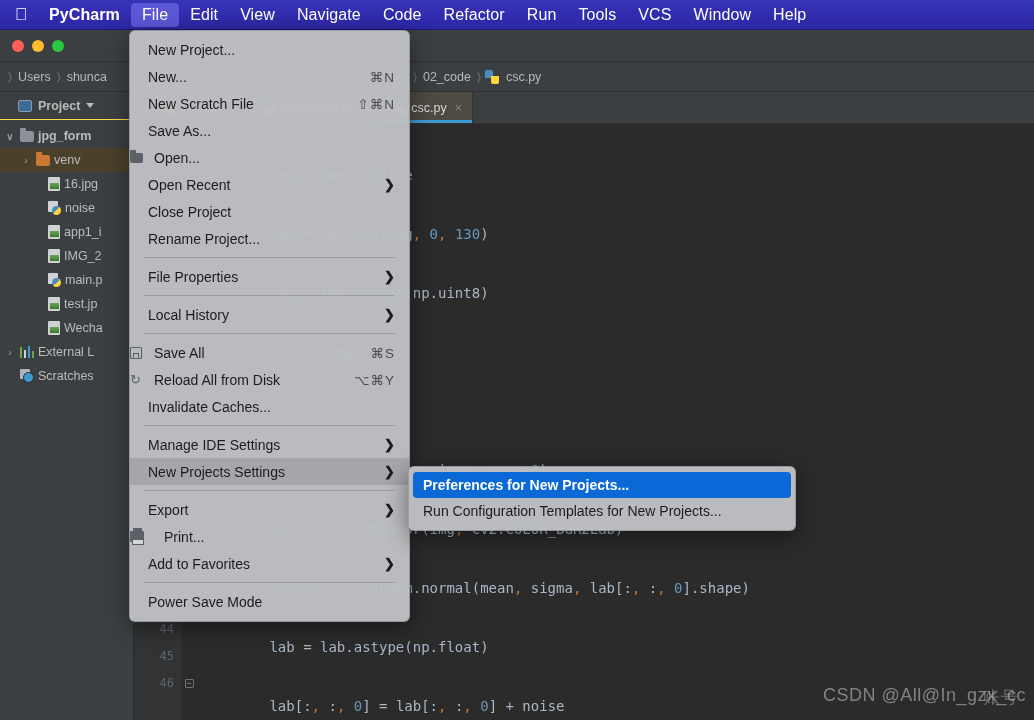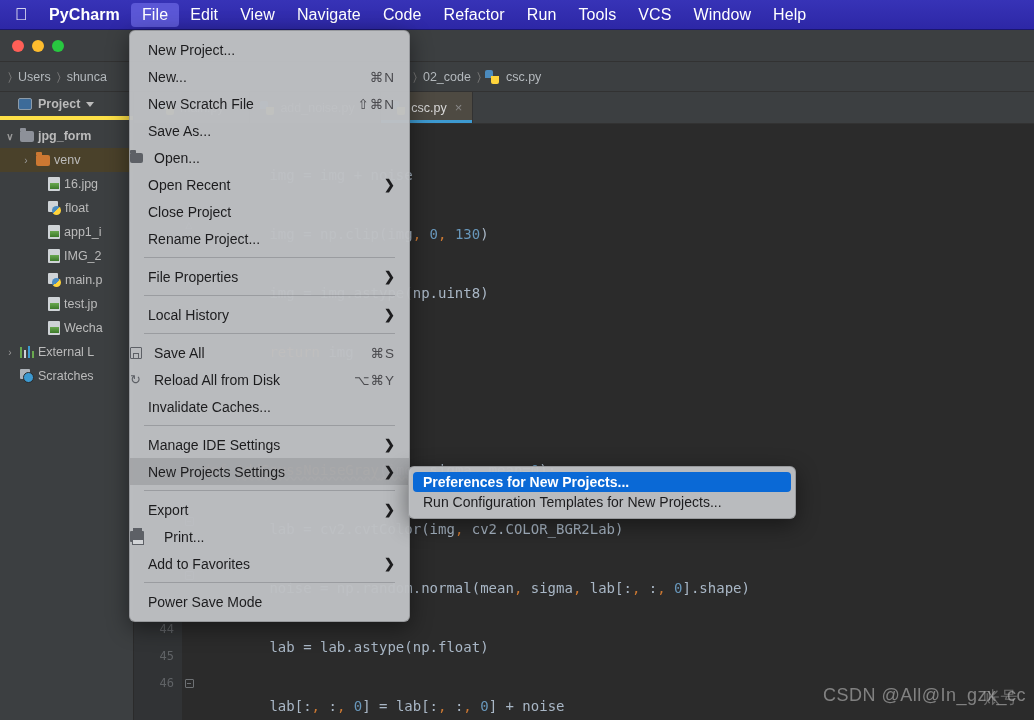--- a/index.html
+++ b/index.html
@@ -100,21 +100,21 @@
     background: #3c3f41;
     overflow: hidden;
     flex-shrink: 0;
     position: relative;
   }
   .proj-header {
     height: 28px;
     display: flex; align-items: center;
     padding-left: 18px;
     gap: 6px;
-    border-bottom: 4px solid #fde047;
+    border-bottom: 1px solid #fde047;
   }
   .proj-icon {
     width: 14px; height: 12px;
     border: 1.6px solid #8d9ba8;
     border-radius: 2px;
     background: #3d6b99;
     flex-shrink: 0;
   }
   .proj-title { color: #bbbbbb; font-size: 12.5px; font-weight: 600; }
   .caret-dn {
@@ -414,21 +414,21 @@
     top: 466px; left: 408px;
     width: 388px;
     background: rgba(190,192,195,0.97);
     border-radius: 6px;
     box-shadow: 0 6px 22px rgba(0,0,0,0.45);
     padding: 5px 0 6px 0;
     z-index: 90;
     border: 0.5px solid rgba(0,0,0,0.18);
   }
   .smi {
-    height: 20px;
+    height: 26px;
     display: flex; align-items: center;
     padding: 0 14px;
     font-size: 14px;
     color: #1c1c1e;
     white-space: nowrap;
   }
   .smi.sel {
     background: #0a69d6;
     color: #ffffff;
     margin: 0 4px;
@@ -500,21 +500,21 @@
             <span class="arrow">›</span>
             <span class="folder-ic orange"></span>
             <span>venv</span>
           </div>
           <div class="tree-row" style="padding-left:48px">
             <span class="img-ic"></span>
             <span>16.jpg</span>
           </div>
           <div class="tree-row" style="padding-left:48px">
             <span class="pyf-ic"></span>
-            <span>float</span>
+            <span>noise</span>
           </div>
           <div class="tree-row" style="padding-left:48px">
             <span class="img-ic"></span>
             <span>app1_i</span>
           </div>
           <div class="tree-row" style="padding-left:48px">
             <span class="img-ic"></span>
             <span>IMG_2</span>
           </div>
           <div class="tree-row" style="padding-left:48px">

